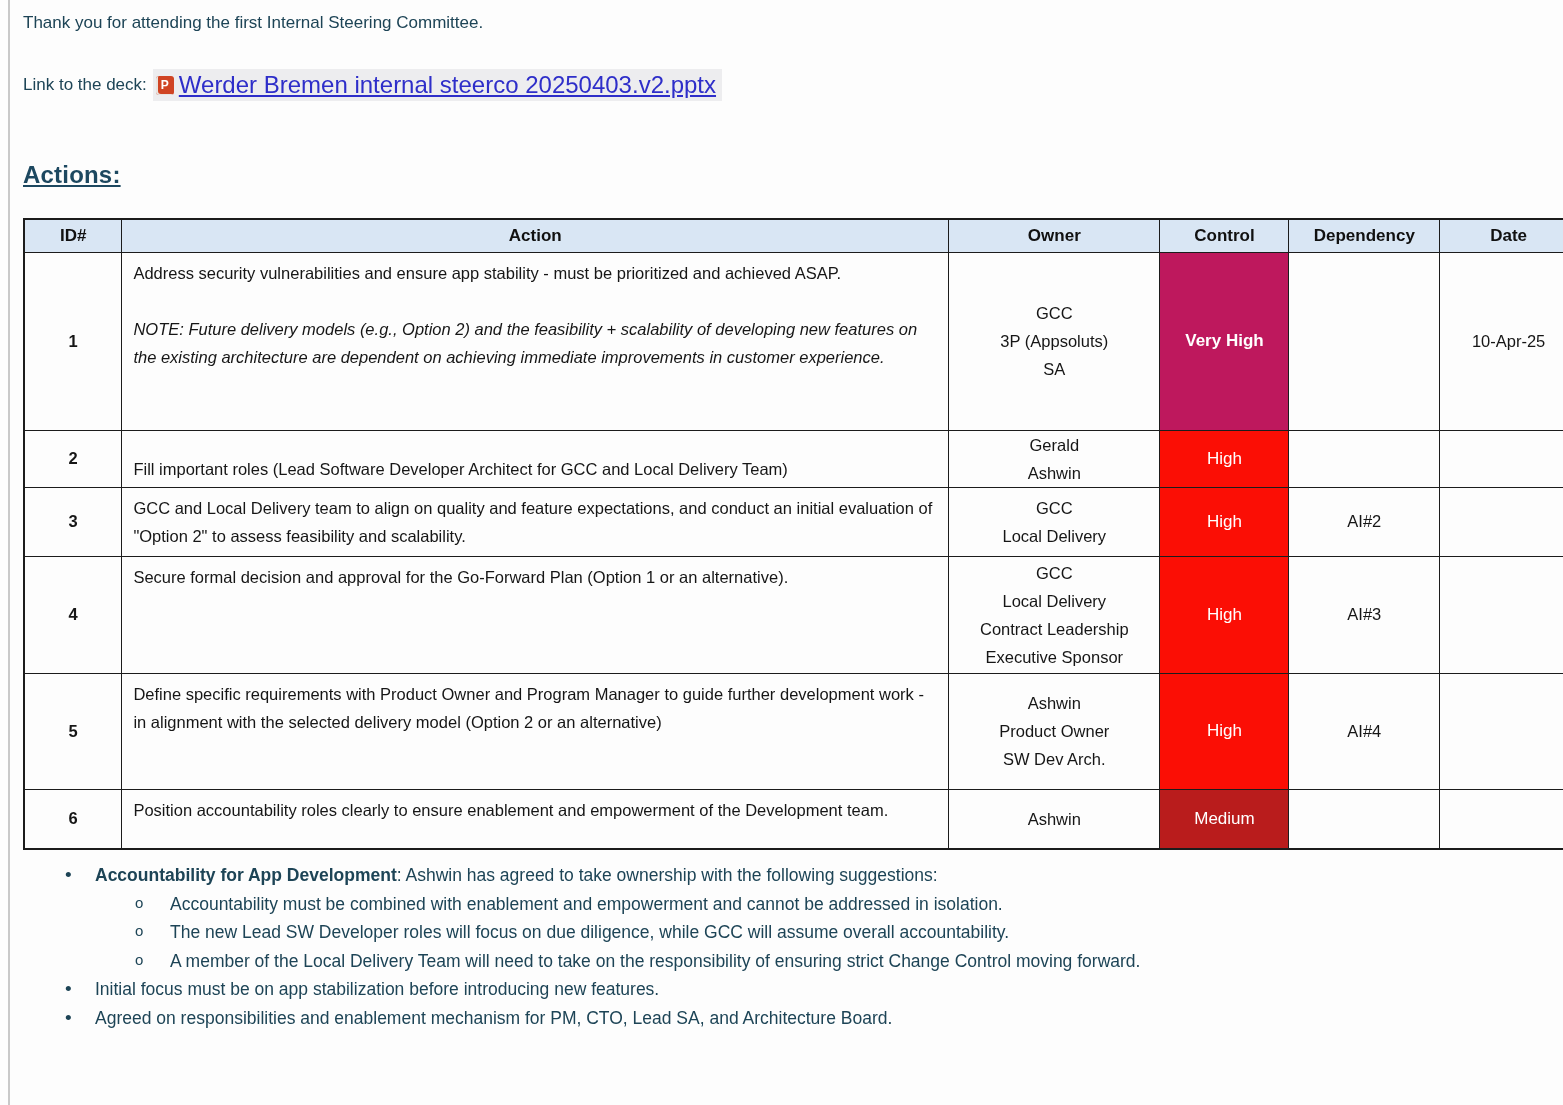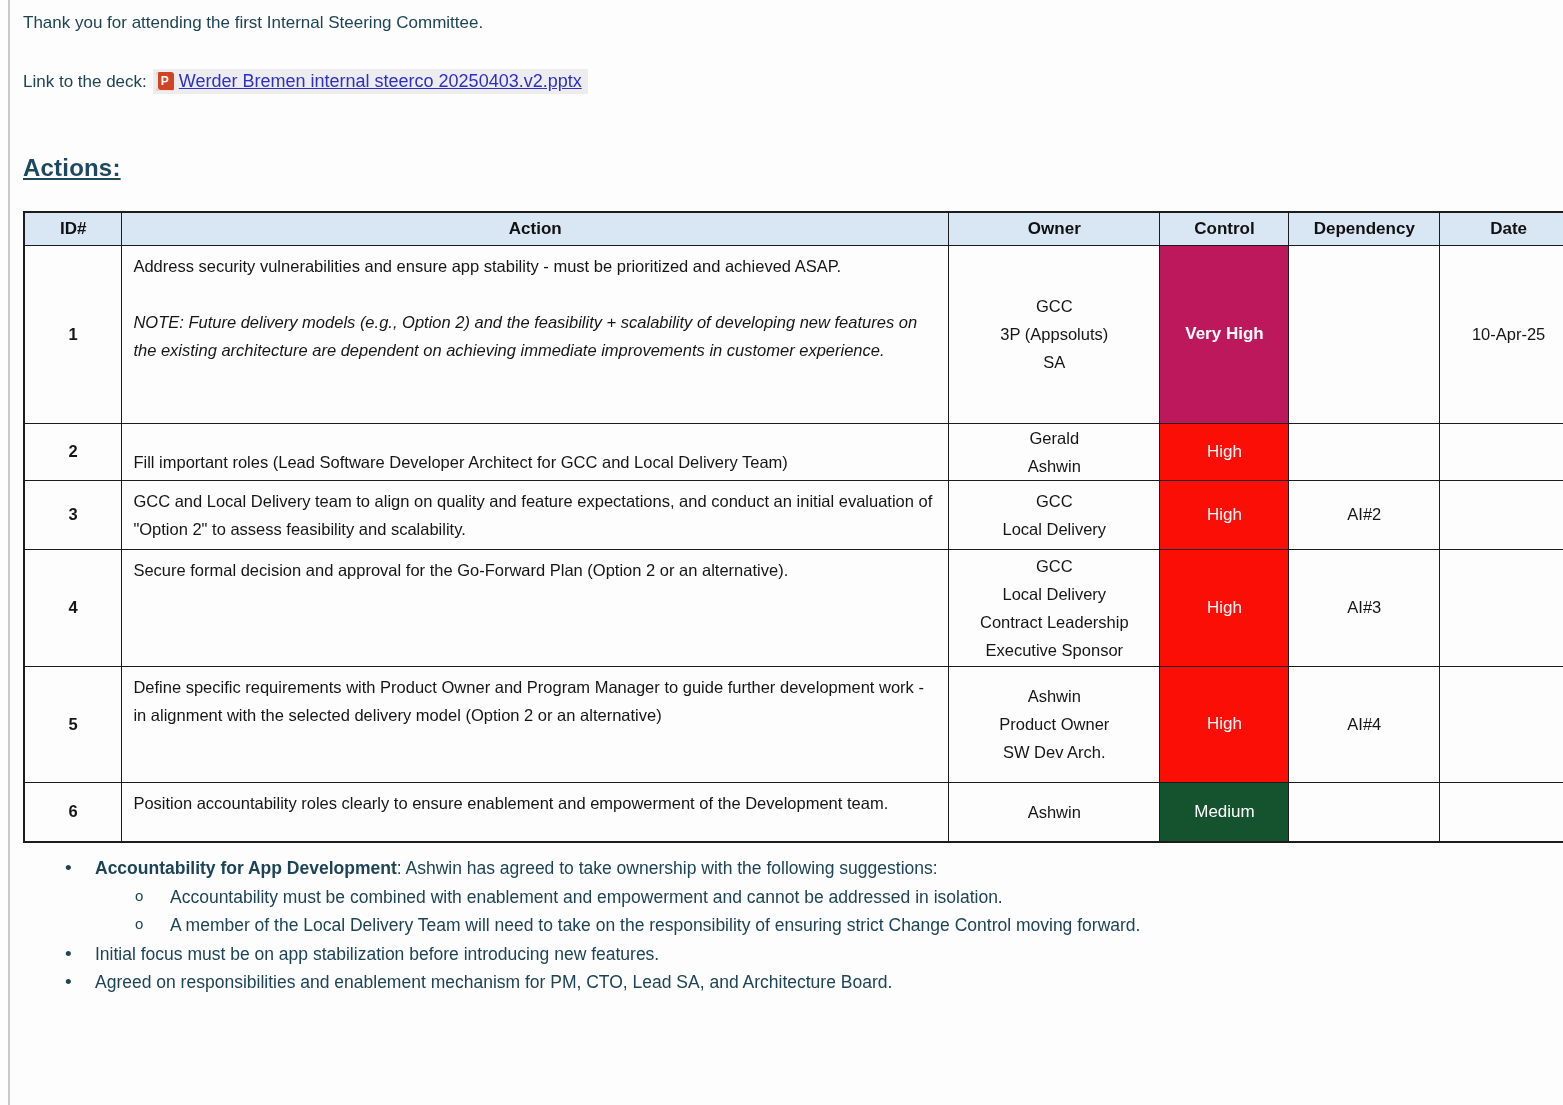--- a/index.html
+++ b/index.html
@@ -19,21 +19,21 @@
     display: inline-flex; align-items: center; gap: 5px;
     background: #ededef; padding: 2px 6px 2px 3px; margin-left: 6px;
   }
   .ppt-icon {
     position: relative; display: inline-block; width: 18px; height: 19px;
     background: #d04423; border-radius: 3px;
     color: #ffffff; font-weight: bold; font-size: 12px;
     text-align: center; line-height: 19px;
     box-shadow: 2px -1px 0 0 #e8e4e0 inset;
   }
-  .deck-link { color: #2e2ec9; text-decoration: underline; font-size: 18px; }
+  .deck-link { color: #2e2ec9; text-decoration: underline; font-size: 24px; }
 
   .section-heading {
     color: #1d4860; font-size: 24px; font-weight: bold;
     text-decoration: underline; letter-spacing: 0.2px;
   }
   .actions-heading { margin-top: 60px; }
   .decisions-heading { margin-top: 62px; }
 
   table.actions-table {
     margin-top: 29px;
@@ -157,21 +157,21 @@
             <div>GCC</div>
             <div>Local Delivery</div>
           </td>
           <td class="priority-cell p-high" style="background: rgb(251, 14, 5);">High</td>
           <td class="dep-cell">AI#2</td>
           <td class="date-cell"></td>
         </tr>
         <tr>
           <td class="id-cell">4</td>
           <td class="action-cell">
-            <div class="action-main">Secure formal decision and approval for the Go-Forward Plan (Option 2 or an alternative).</div>
+            <div class="action-main">Secure formal decision and approval for the Go-Forward Plan (Option 1 or an alternative).</div>
           </td>
           <td class="owner-cell">
             <div>GCC</div>
             <div>Local Delivery</div>
             <div>Contract Leadership</div>
             <div>Executive Sponsor</div>
           </td>
           <td class="priority-cell p-high" style="background: rgb(251, 14, 5);">High</td>
           <td class="dep-cell">AI#3</td>
           <td class="date-cell"></td>
@@ -191,29 +191,30 @@
           <td class="date-cell"></td>
         </tr>
         <tr>
           <td class="id-cell">6</td>
           <td class="action-cell">
             <div class="action-main">Position accountability roles clearly to ensure enablement and empowerment of the Development team.</div>
           </td>
           <td class="owner-cell">
             <div>Ashwin</div>
           </td>
-          <td class="priority-cell p-medium" style="background: #14532d;">Medium</td>
+          <td class="priority-cell p-medium" style="background: #b91c1c;">Medium</td>
           <td class="dep-cell"></td>
           <td class="date-cell"></td>
         </tr>
       </tbody>
   </table>
 
 
   <ul class="decisions-list">
       <li><span class="decision-lead">Accountability for App Development</span>: Ashwin has agreed to take ownership with the following suggestions:<ul class="sub-list">
           <li>Accountability must be combined with enablement and empowerment and cannot be addressed in isolation.</li>
+          <li>The new Lead SW Developer roles will focus on due diligence, while GCC will assume overall accountability.</li>
           <li>A member of the Local Delivery Team will need to take on the responsibility of ensuring strict Change Control moving forward.</li>
         </ul></li>
       <li>Initial focus must be on app stabilization before introducing new features.</li>
       <li>Agreed on responsibilities and enablement mechanism for PM, CTO, Lead SA, and Architecture Board.</li>
     </ul>
 </div>
 
 </body></html>

